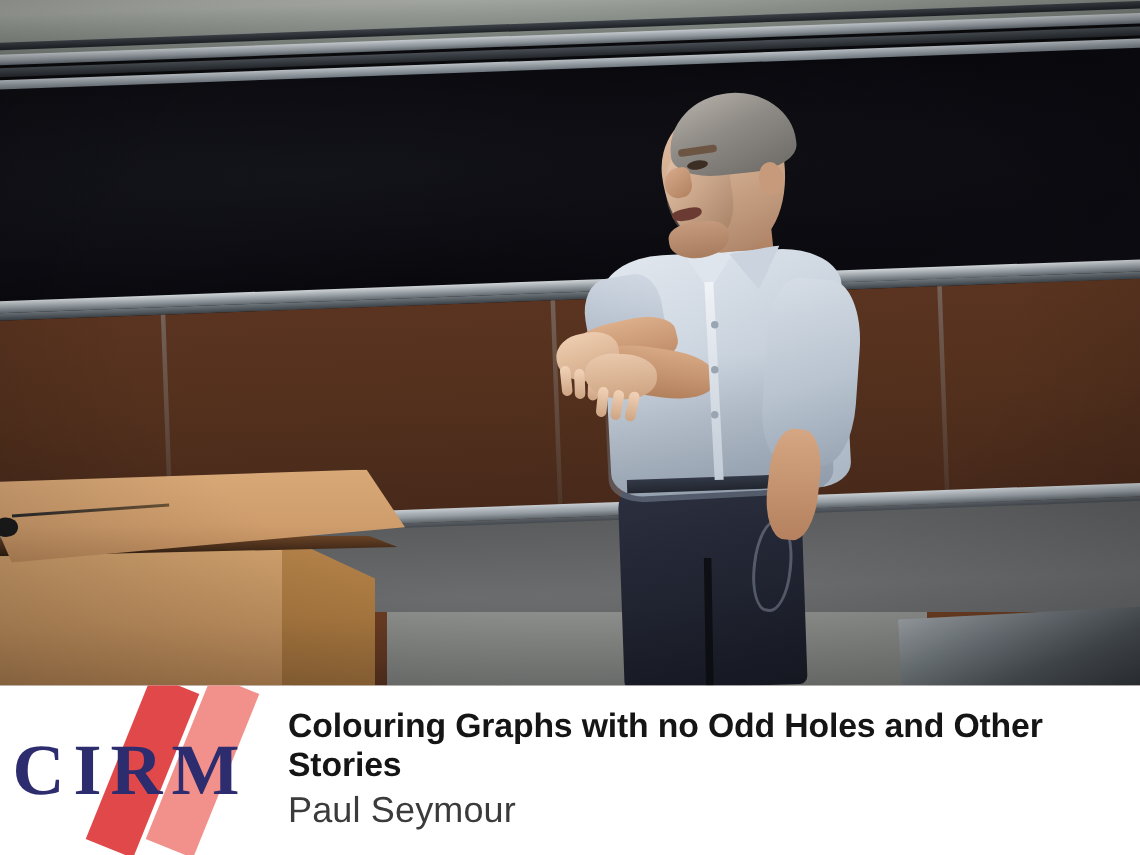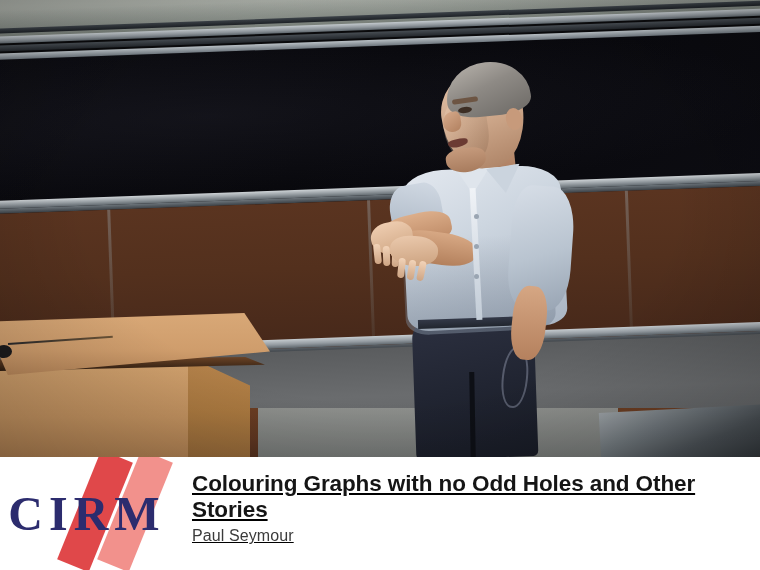--- a/index.html
+++ b/index.html
@@ -415,33 +415,32 @@
     font-weight:700;
     font-size:48px;
     letter-spacing:6px;
     padding-right:4px;
   }
   .logo-letters span { display:inline-block; }
 
   #caption-text {
     flex:1 1 auto;
     padding:14px 8px 0 14px;
-    text-decoration:underline;
   }
   .talk-title {
     font-size:22.5px;
     font-weight:700;
     line-height:1.16;
     color:#151515;
     letter-spacing:-0.1px;
     max-width:585px;
   }
   .talk-speaker {
     margin-top:4px;
-    font-size:16px;
+    font-size:24px;
     font-weight:400;
     color:#3b3b3b;
     letter-spacing:0.1px;
   }
 </style>
 </head>
 <body>
 
 <div id="stage">
 

